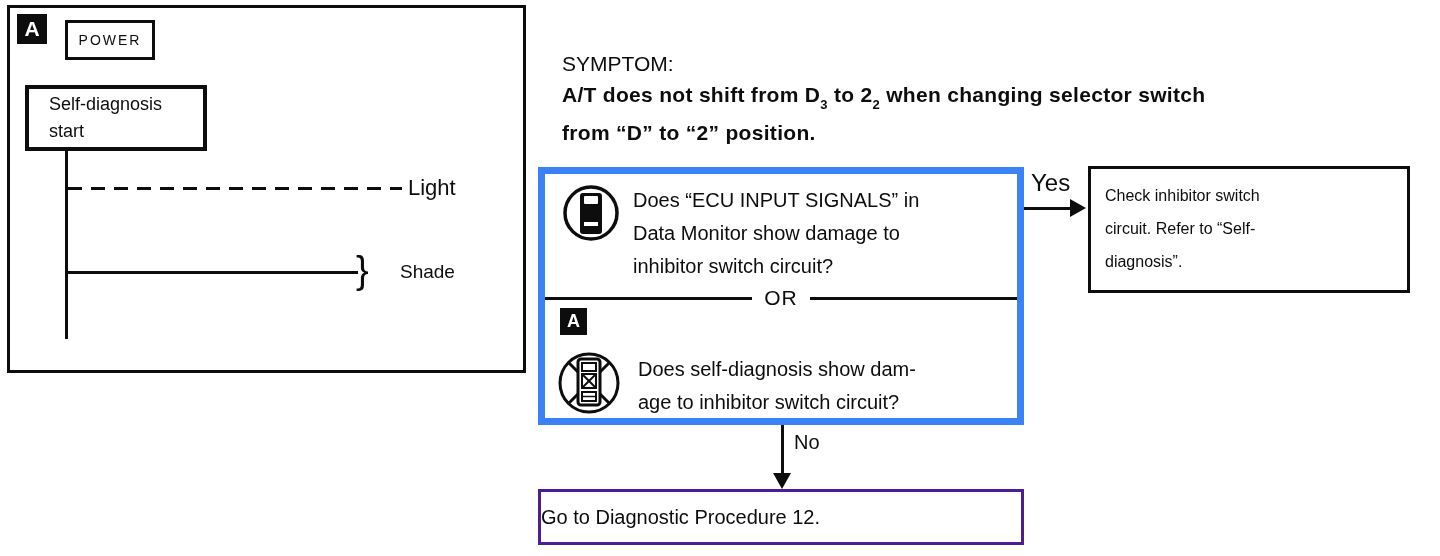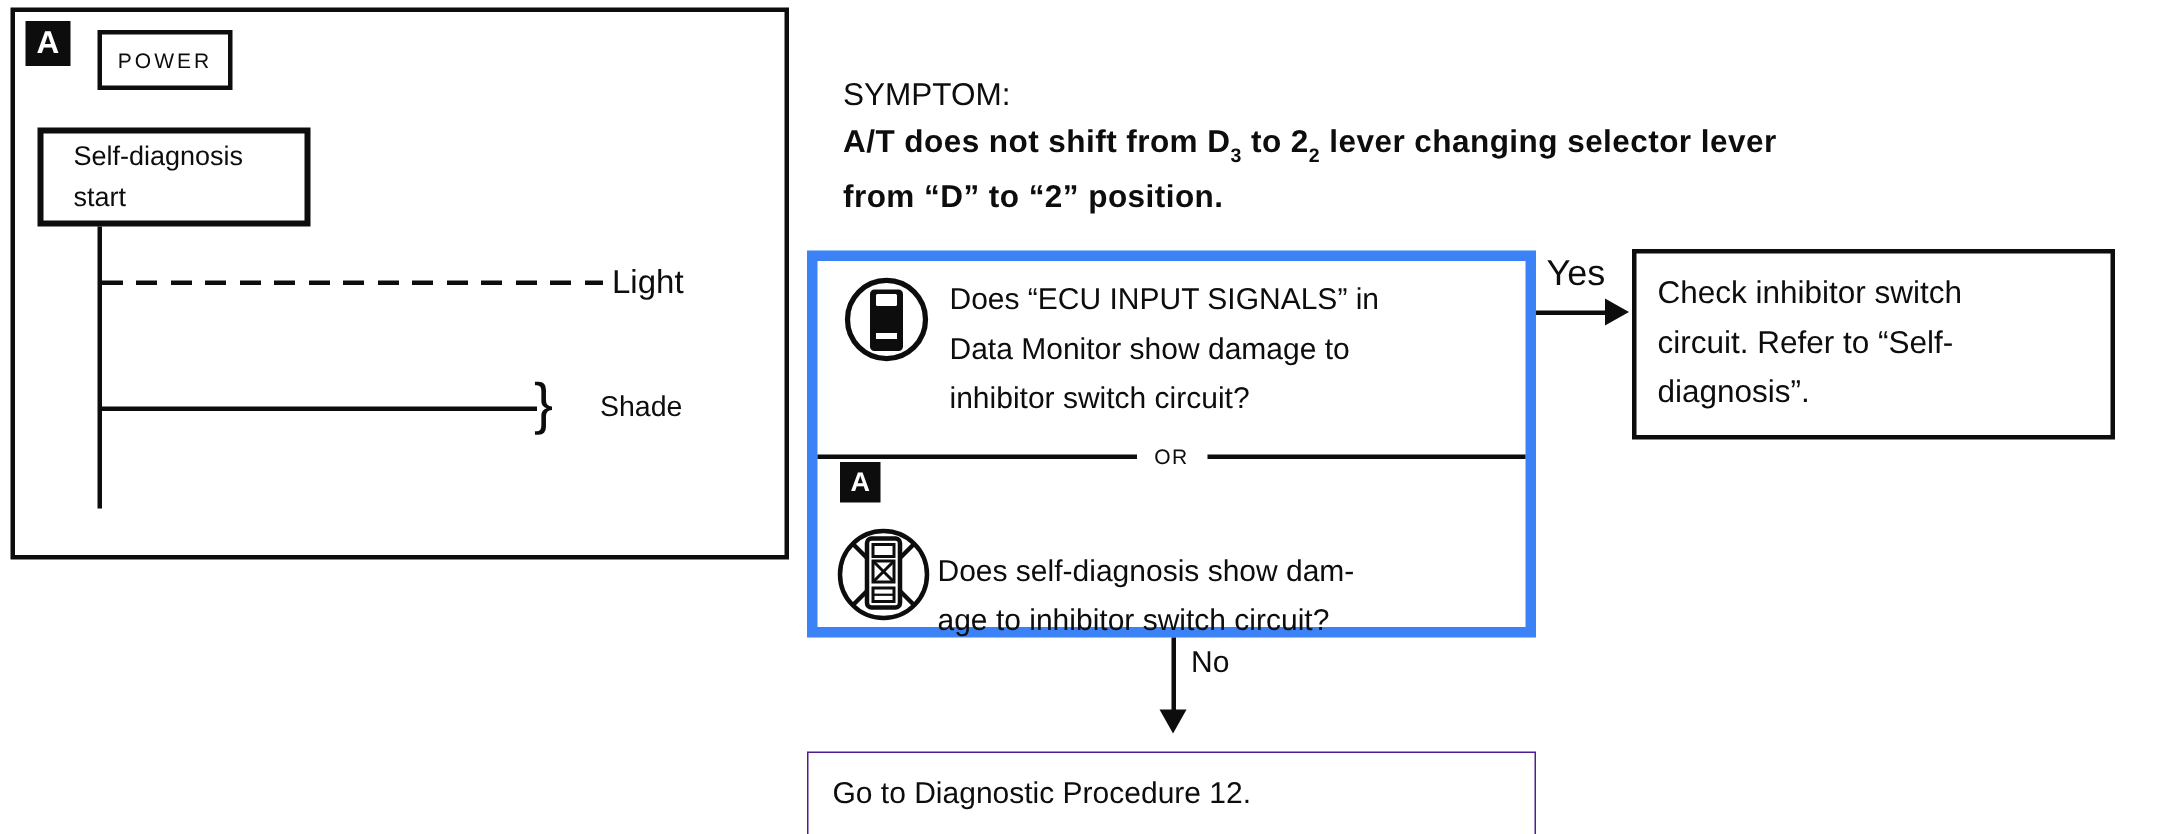--- a/index.html
+++ b/index.html
@@ -73,27 +73,27 @@
   .question-box {
     left: 538px; top: 167px;
     width: 486px; height: 258px;
     border: 7px solid #3b82f6;
     text-decoration: underline;
   }
   .fc-text {
     font-size: 20px; line-height: 33px; white-space: pre-line;
   }
   .q1-text { left: 88px; top: 10px; }
-  .q2-text { left: 80px; top: 179px; margin-top: 12px; }
+  .q2-text { left: 93px; top: 179px; }
   .or-row {
     left: 0; right: 0; top: 110px;
     display: flex; align-items: center;
   }
   .or-row .rule { flex: 1; height: 3px; background: #0d0d0d; }
-  .or-row .or-label { margin: 12px 12px; font-size: 14px; font-weight: 500; letter-spacing: 1px; }
+  .or-row .or-label { margin: 2px 12px; font-size: 21px; font-weight: 500; letter-spacing: 1px; }
   .question-box .marker-badge { left: 15px; top: 134px; width: 27px; height: 27px; font-size: 18px; }
   .icon-wrap1 { left: 16px; top: 9px;  width: 60px; height: 60px; }
   .icon-wrap2 { left: 11px; top: 176px; width: 66px; height: 66px; }
 
   .yes-label { left: 1031px; top: 169px; font-size: 24px; }
   .no-label  { left: 794px;  top: 431px; font-size: 20px; }
 
   .arrow-h-line { left: 1024px; top: 207px; width: 50px; height: 3px; background: #0d0d0d; }
   .arrow-h-head {
     left: 1070px; top: 199px; width: 0; height: 0;
@@ -104,30 +104,28 @@
   .arrow-v-head {
     left: 773px; top: 473px; width: 0; height: 0;
     border-left: 9px solid transparent; border-right: 9px solid transparent;
     border-top: 16px solid #0d0d0d;
   }
   .action-box {
     left: 1088px; top: 166px;
     width: 322px; height: 127px;
     border: 3px solid #0d0d0d;
     padding: 10px 14px;
-    font-size: 21px; line-height: 33px; white-space: pre-line;
+    font-size: 16px; line-height: 33px; white-space: pre-line;
   }
   .goto-box {
     left: 538px; top: 489px;
     width: 486px; height: 56px;
-    border: 1px solid #4c1d95;
+    border: 3px solid #4c1d95;
     display: flex; align-items: center;
-    padding-left: 16px;
     font-size: 20px;
-    margin-top: 12px;
   }
 </style>
 </head>
 <body>
 
 <div class="page">
 
   <div class="abs timing-panel">
     <div class="abs marker-badge">A</div>
     <div class="abs start-box">Self-diagnosis
@@ -136,21 +134,21 @@
     <div class="abs v-line"></div>
     <div class="abs dash-line"></div>
     <div class="abs light-label">Light</div>
     <div class="abs solid-line"></div>
     <div class="abs brace-glyph">}</div>
     <div class="abs shade-label">Shade</div>
   </div>
 
   <div class="abs symptom-label">SYMPTOM:</div>
   <div class="abs symptom-text">
-    <div><span>A/T does not shift from D</span><sub>3</sub><span> to 2</span><sub>2</sub><span> lever changing selector lever</span></div>
+    <div><span>A/T does not shift from D</span><sub>3</sub><span> to 2</span><sub>2</sub><span> when changing selector switch</span></div>
     <div>from “D” to “2” position.</div>
   </div>
 
   <div class="abs question-box">
     <div class="abs icon-wrap1">
       <svg width="60" height="60" viewBox="0 0 60 60">
         <circle cx="30" cy="30" r="26" fill="none" stroke="#0d0d0d" stroke-width="3.5"></circle>
         <rect x="19" y="10" width="22" height="41" rx="3" fill="#0d0d0d"></rect>
         <rect x="23" y="13" width="14" height="8" rx="1" fill="#ffffff"></rect>
         <rect x="23" y="39" width="14" height="4" fill="#ffffff"></rect>

